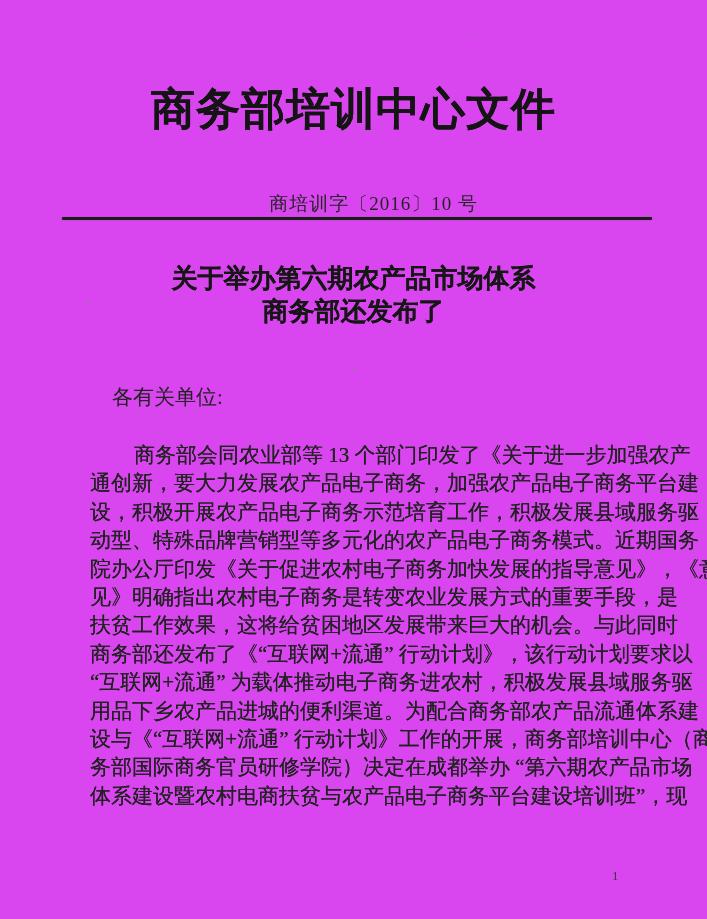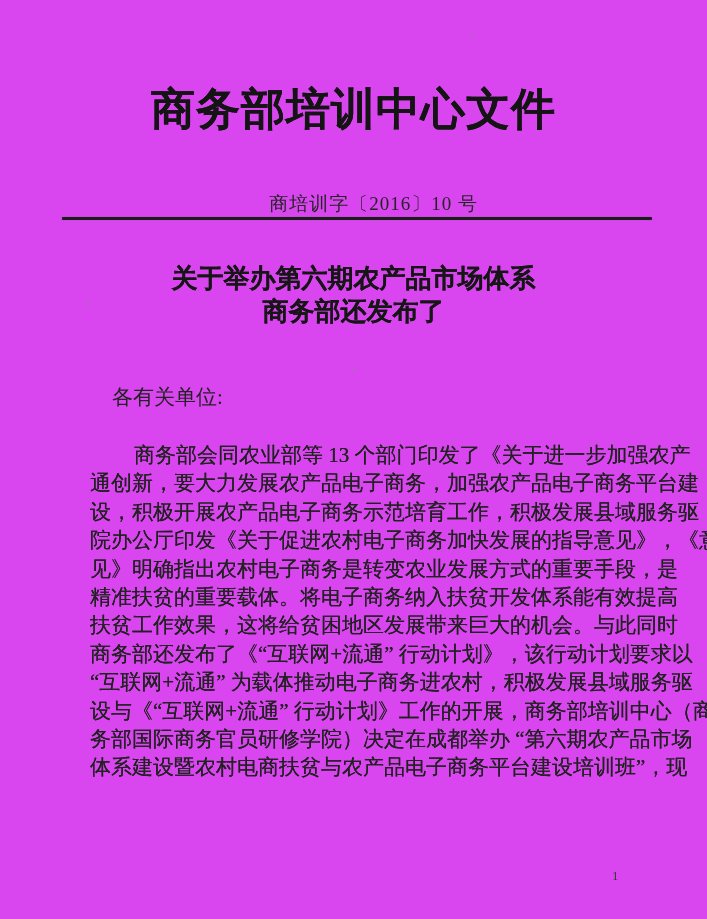--- a/index.html
+++ b/index.html
@@ -122,26 +122,27 @@
     <div>关于举办第六期农产品市场体系</div>
     <div>商务部还发布了</div>
   </div>
 
   <div class="salutation">各有关单位:</div>
 
   <div class="body-text">
     <div class="body-line indent">商务部会同农业部等 13 个部门印发了《关于进一步加强农产</div>
     <div class="body-line">通创新，要大力发展农产品电子商务，加强农产品电子商务平台建</div>
     <div class="body-line">设，积极开展农产品电子商务示范培育工作，积极发展县域服务驱</div>
+    <div class="body-line">动型、特殊品牌营销型等多元化的农产品电子商务模式。近期国务</div>
     <div class="body-line">院办公厅印发《关于促进农村电子商务加快发展的指导意见》，《意</div>
     <div class="body-line">见》明确指出农村电子商务是转变农业发展方式的重要手段，是</div>
-    <div class="body-line">精准扶贫的重要载体。将电子商务纳入扶贫开发体系能有效提高</div>
     <div class="body-line">扶贫工作效果，这将给贫困地区发展带来巨大的机会。与此同时</div>
     <div class="body-line">商务部还发布了《“互联网+流通” 行动计划》，该行动计划要求以</div>
     <div class="body-line">“互联网+流通” 为载体推动电子商务进农村，积极发展县域服务驱</div>
+    <div class="body-line">用品下乡农产品进城的便利渠道。为配合商务部农产品流通体系建</div>
     <div class="body-line">设与《“互联网+流通” 行动计划》工作的开展，商务部培训中心（商</div>
     <div class="body-line">务部国际商务官员研修学院）决定在成都举办 “第六期农产品市场</div>
     <div class="body-line">体系建设暨农村电商扶贫与农产品电子商务平台建设培训班”，现</div>
   </div>
 
   <div class="page-number">1</div>
 
   <div class="speck s1"></div>
   <div class="speck s2"></div>
   <div class="speck s3"></div>

